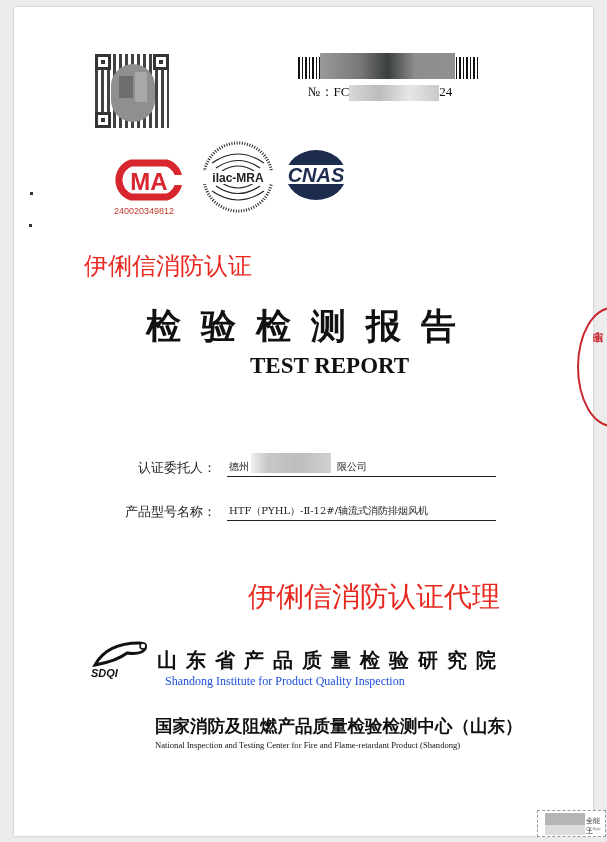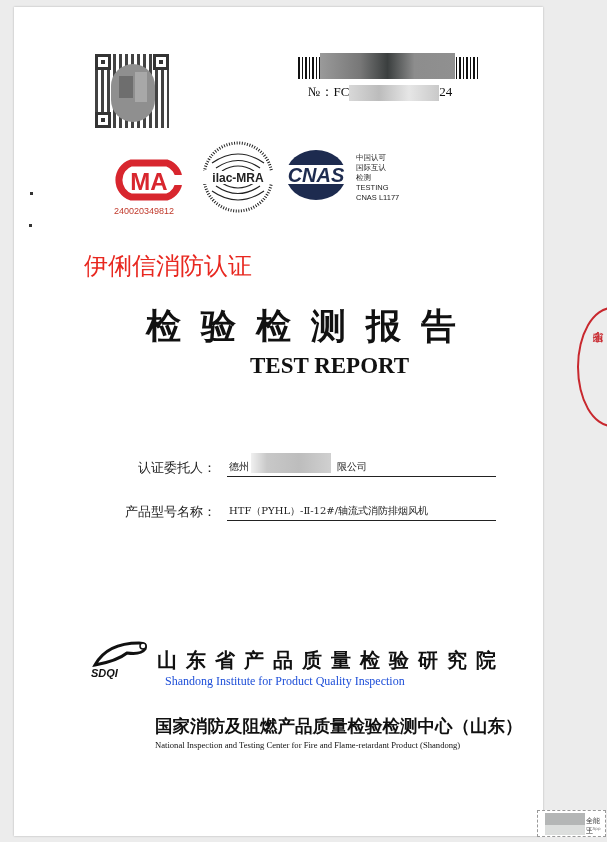--- a/index.html
+++ b/index.html
@@ -1,17 +1,17 @@
 <!DOCTYPE html>
 <html><head>
 <meta charset="utf-8">
 <style>
   html,body{margin:0;padding:0;}
   body{width:607px;height:842px;background:#ececec;position:relative;overflow:hidden;font-family:"DejaVu Sans",sans-serif;}
-  .page{position:absolute;left:14px;top:7px;width:529px;height:829px;background:#fff;box-shadow:0 0 2px rgba(0,0,0,.25);}
+  .page{position:absolute;left:14px;top:7px;width:579px;height:829px;background:#fff;box-shadow:0 0 2px rgba(0,0,0,.25);}
   .abs{position:absolute;}
   
   .qr{left:81px;top:47px;width:74px;height:74px;background:
       repeating-linear-gradient(90deg,#222 0 3px,#fff 3px 6px),#fff;opacity:.85;}
   .qr .corner{position:absolute;width:16px;height:16px;border:3px solid #111;background:#fff;box-sizing:border-box;}
   .qr .corner::after{content:"";position:absolute;left:3px;top:3px;width:4px;height:4px;background:#111;}
   .qr .blur{position:absolute;left:16px;top:10px;width:44px;height:58px;border-radius:22px;background:#7c7c7c;}
   .qr .blur::before{content:"";position:absolute;left:8px;top:12px;width:14px;height:22px;background:#555;}
   .qr .blur::after{content:"";position:absolute;left:24px;top:8px;width:12px;height:30px;background:#9a9a9a;}
   
@@ -94,27 +94,20 @@
     <path d="M20 42 Q36 52 52 42" fill="none" stroke="#222" stroke-width="1.2"></path>
     <rect x="0" y="30" width="72" height="13" fill="#fff"></rect>
     <text x="36" y="41" text-anchor="middle" font-family="Liberation Sans, sans-serif" font-weight="bold" font-size="12" fill="#222">ilac-MRA</text>
   </svg>
 
   <svg class="abs cnas" viewBox="0 0 74 54">
     <ellipse cx="37" cy="27" rx="30" ry="25" fill="#1d2b4f"></ellipse>
     <rect x="0" y="17" width="74" height="19" fill="#fff"></rect>
     <text x="37" y="34" text-anchor="middle" font-family="Liberation Sans, sans-serif" font-style="italic" font-weight="bold" font-size="20" fill="#1d2b4f">CNAS</text>
   </svg>
-  <div class="abs cnas-text">
-    <div>中国认可</div>
-    <div>国际互认</div>
-    <div>检测</div>
-    <div>TESTING</div>
-    <div>CNAS L1177</div>
-  </div>
 
   <div class="abs speck" style="left:16px;top:185px"></div>
   <div class="abs speck" style="left:15px;top:217px"></div>
 
   <div class="abs red1">伊俐信消防认证</div>
 
   <div class="abs title-cn">检验检测报告</div>
   <div class="abs title-en">TEST REPORT</div>
 
   <div class="abs stamp"></div>
@@ -125,20 +118,21 @@
     <span class="value"><span>德州</span><span style="display:inline-block;width:88px"></span><span>限公司</span></span>
     <div class="client-mask"></div>
     <div class="line"></div>
   </div>
   <div class="field" style="top:496px">
     <span class="label">产品型号名称：</span>
     <span class="value">HTF（PYHL）-Ⅱ-12#/轴流式消防排烟风机</span>
     <div class="line"></div>
   </div>
 
+  <div class="abs red2">伊俐信消防认证代理</div>
 
   <svg class="abs sdqi" viewBox="0 0 64 42">
     <path d="M8 28 Q20 6 52 6 Q60 6 58 12 Q54 18 40 16 Q30 24 8 28 Z" fill="none" stroke="#111" stroke-width="3"></path>
     <circle cx="56" cy="9" r="3" fill="#fff" stroke="#111" stroke-width="1.5"></circle>
     <text x="4" y="40" font-family="Liberation Sans, sans-serif" font-style="italic" font-weight="bold" font-size="11" fill="#111">SDQI</text>
   </svg>
   <div class="abs inst-cn">山东省产品质量检验研究院</div>
   <div class="abs inst-en">Shandong Institute for Product Quality Inspection</div>
 
   <div class="abs center-cn">国家消防及阻燃产品质量检验检测中心（山东）</div>

